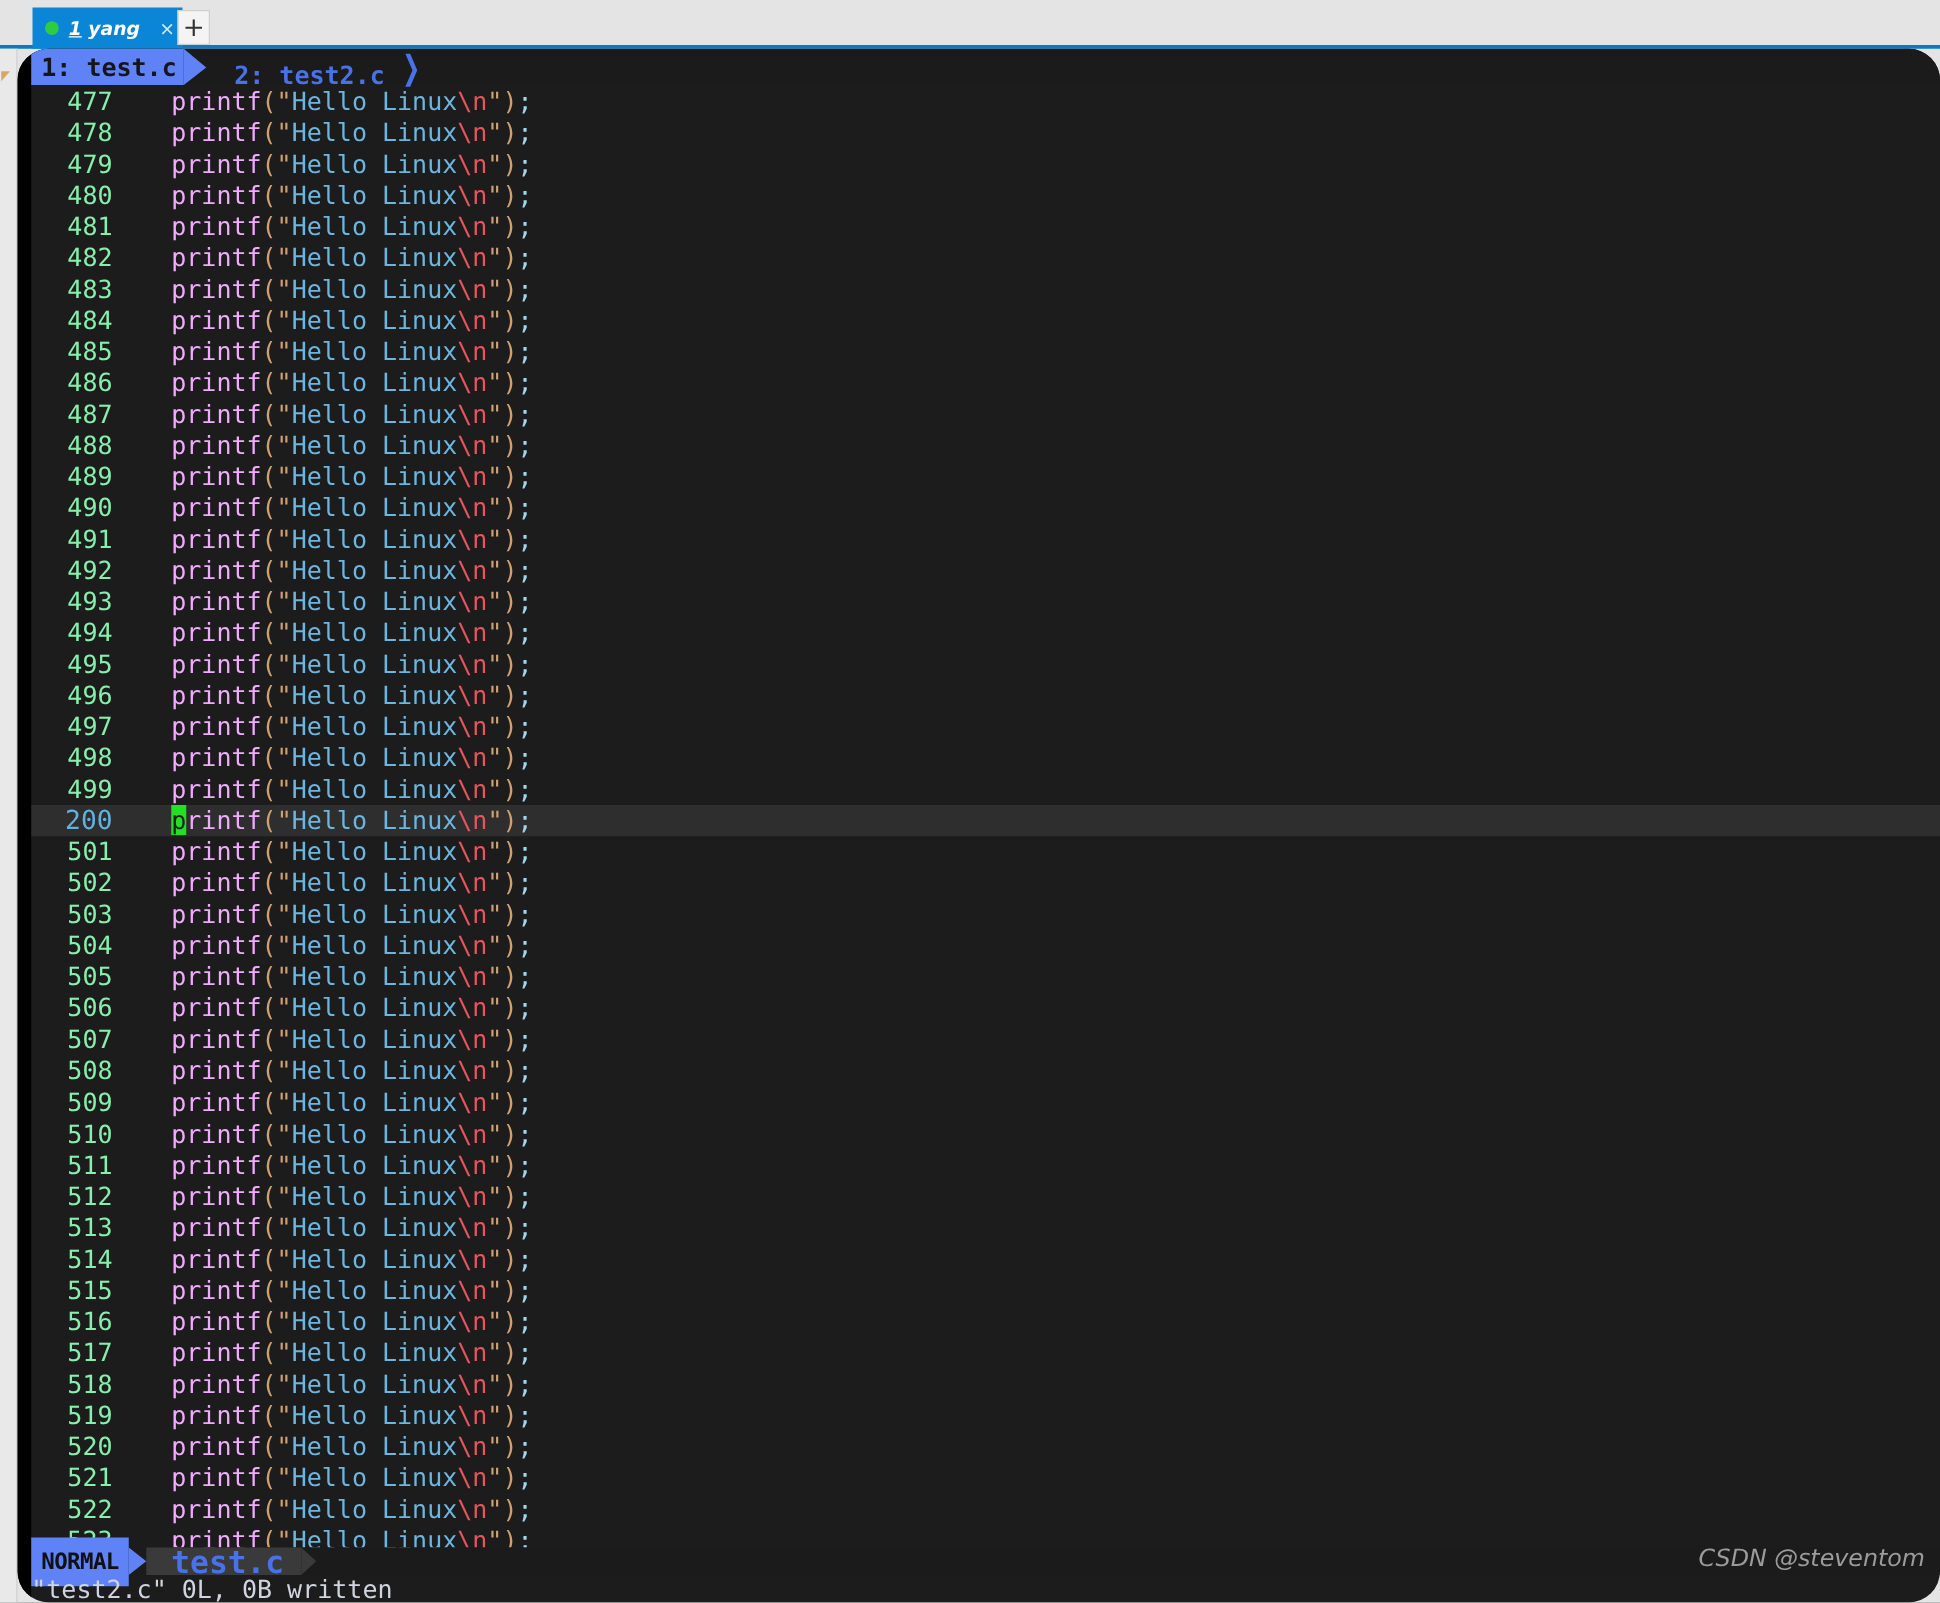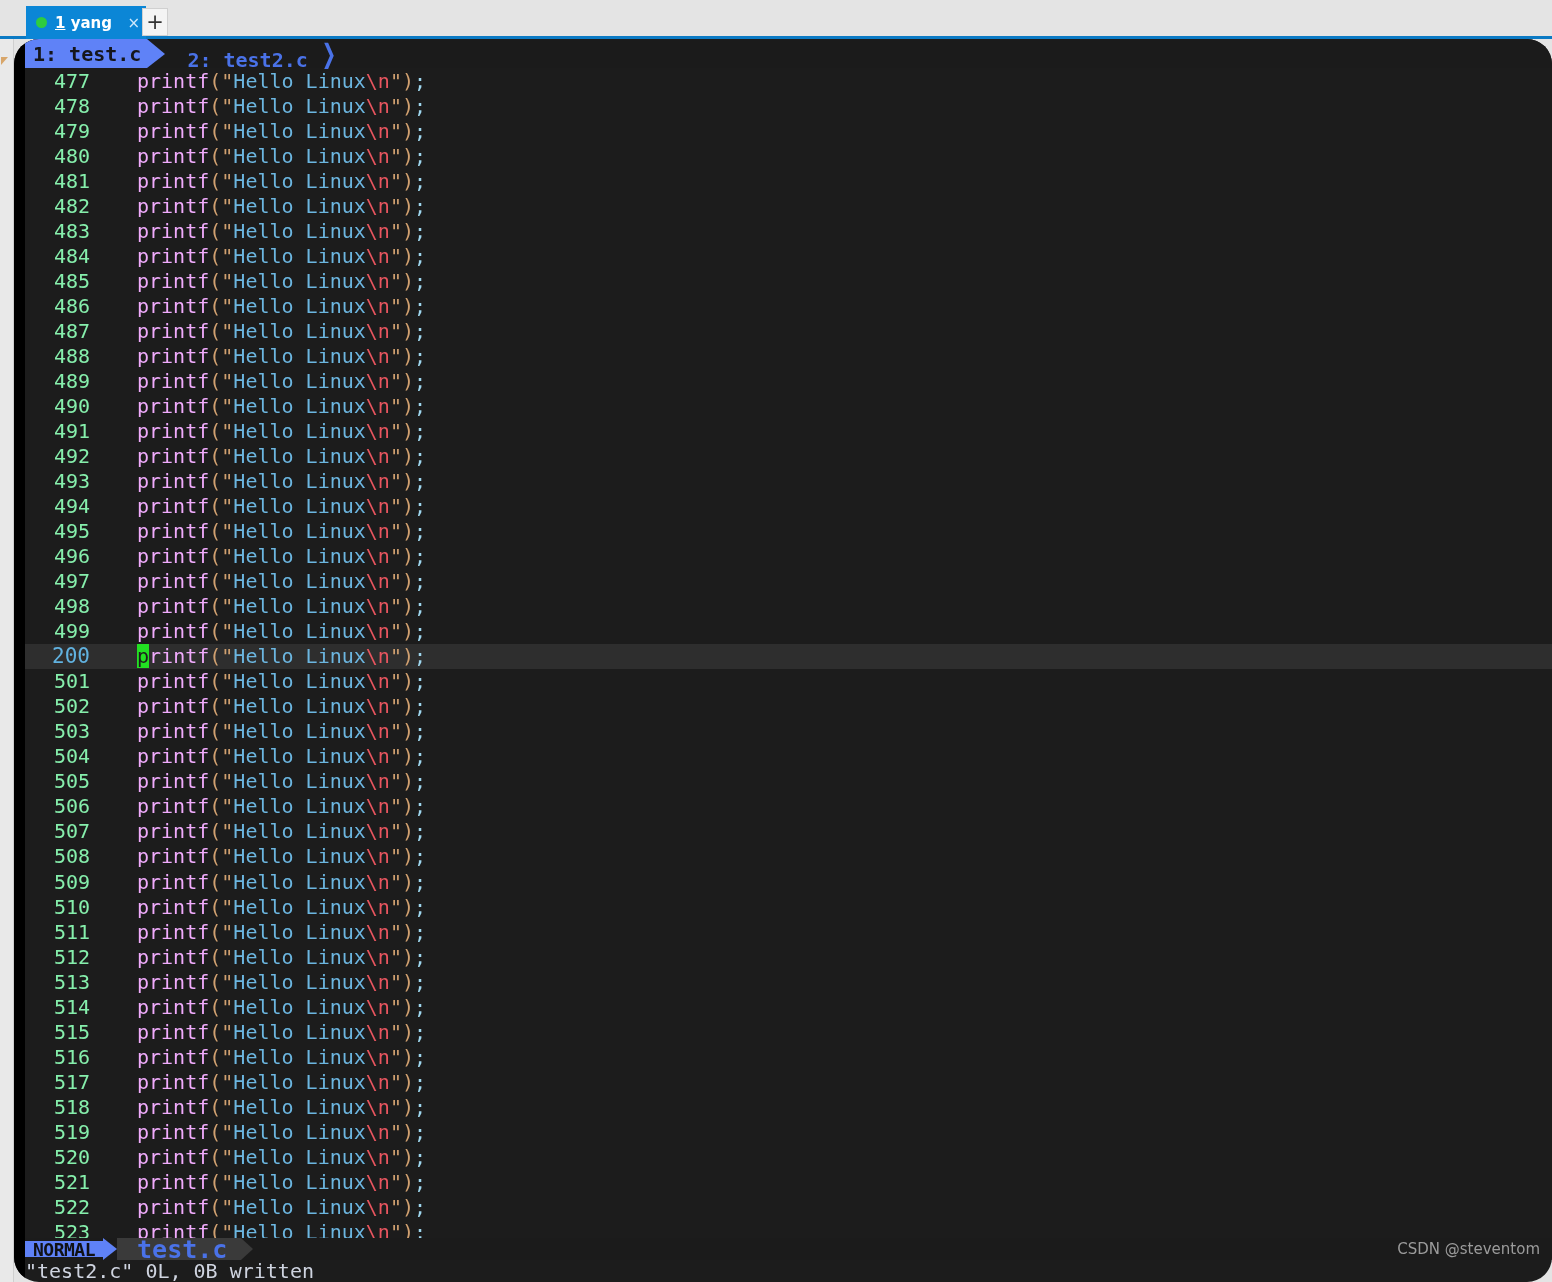--- a/index.html
+++ b/index.html
@@ -8,21 +8,21 @@
     background:#e4e4e4;
     font-family:"DejaVu Sans Mono", monospace;
     overflow:hidden;
   }
 
   
   #app { position:relative; width:1552px; height:1282px; background:#e4e4e4; }
 
   #tabbar {
     position:absolute; left:0; top:0; width:1552px; height:39px;
-    background:#e4e4e4; border-bottom:3px solid #0b7ac4;
+    background:#e4e4e4; border-bottom:3px solid #0b7ac4;font-style:italic;
   }
   .tab {
     position:absolute; left:26px; top:6px; height:33px; width:120px;
     background:#0b86d6; display:flex; align-items:center; padding:0 6px 0 10px;
     font-family:"DejaVu Sans", sans-serif;
   }
   .tab .dot { width:11px; height:11px; border-radius:50%; background:#2ecc40; flex:0 0 auto; }
   .tab .label {
     color:#ffffff; font-size:15px; font-weight:bold; margin-left:8px; flex:1 1 auto;
     white-space:nowrap;
@@ -100,39 +100,39 @@
   }
 
   
   #status {
     position:absolute; left:11px; right:0; bottom:22px; height:22px;
     display:flex; align-items:center; background:#1b1b1b;
     font-family:"DejaVu Sans Mono", monospace;
   }
   .st-mode {
     background:#5f82f7; color:#101114; font-size:18px; font-weight:bold;
-    padding:4px 8px; height:16px; display:flex; align-items:center;
+    padding:4px 8px; height:39px; display:flex; align-items:center;
     letter-spacing:-0.5px;
   }
   .st-arrow1 { width:0;height:0;border-left:14px solid #5f82f7;border-top:11px solid transparent;border-bottom:11px solid transparent; }
   .st-file {
     background:#3a3a3a; color:#4a72e8; font-size:25px; font-weight:bold;
     padding:0 14px 0 20px; height:22px; display:flex; align-items:center;
   }
   .st-arrow2 { width:0;height:0;border-left:12px solid #3a3a3a;border-top:11px solid transparent;border-bottom:11px solid transparent; }
 
   #cmdline {
     position:absolute; left:11px; right:0; bottom:0; height:22px;
     color:#cfd4e0; font-size:20px; font-family:"DejaVu Sans Mono", monospace;
     white-space:pre; overflow:hidden; line-height:22px;
   }
 
   #watermark {
     position:absolute; right:12px; bottom:24px;
-    color:#9b9b9b; font-size:15px; font-family:"DejaVu Sans", sans-serif;
+    color:#9b9b9b; font-size:19px; font-family:"DejaVu Sans", sans-serif;font-style:italic;
   }
 </style>
 </head>
 <body>
 
 <div id="app">
 
   <div id="tabbar">
     <div class="tab">
       <span class="dot"></span>

